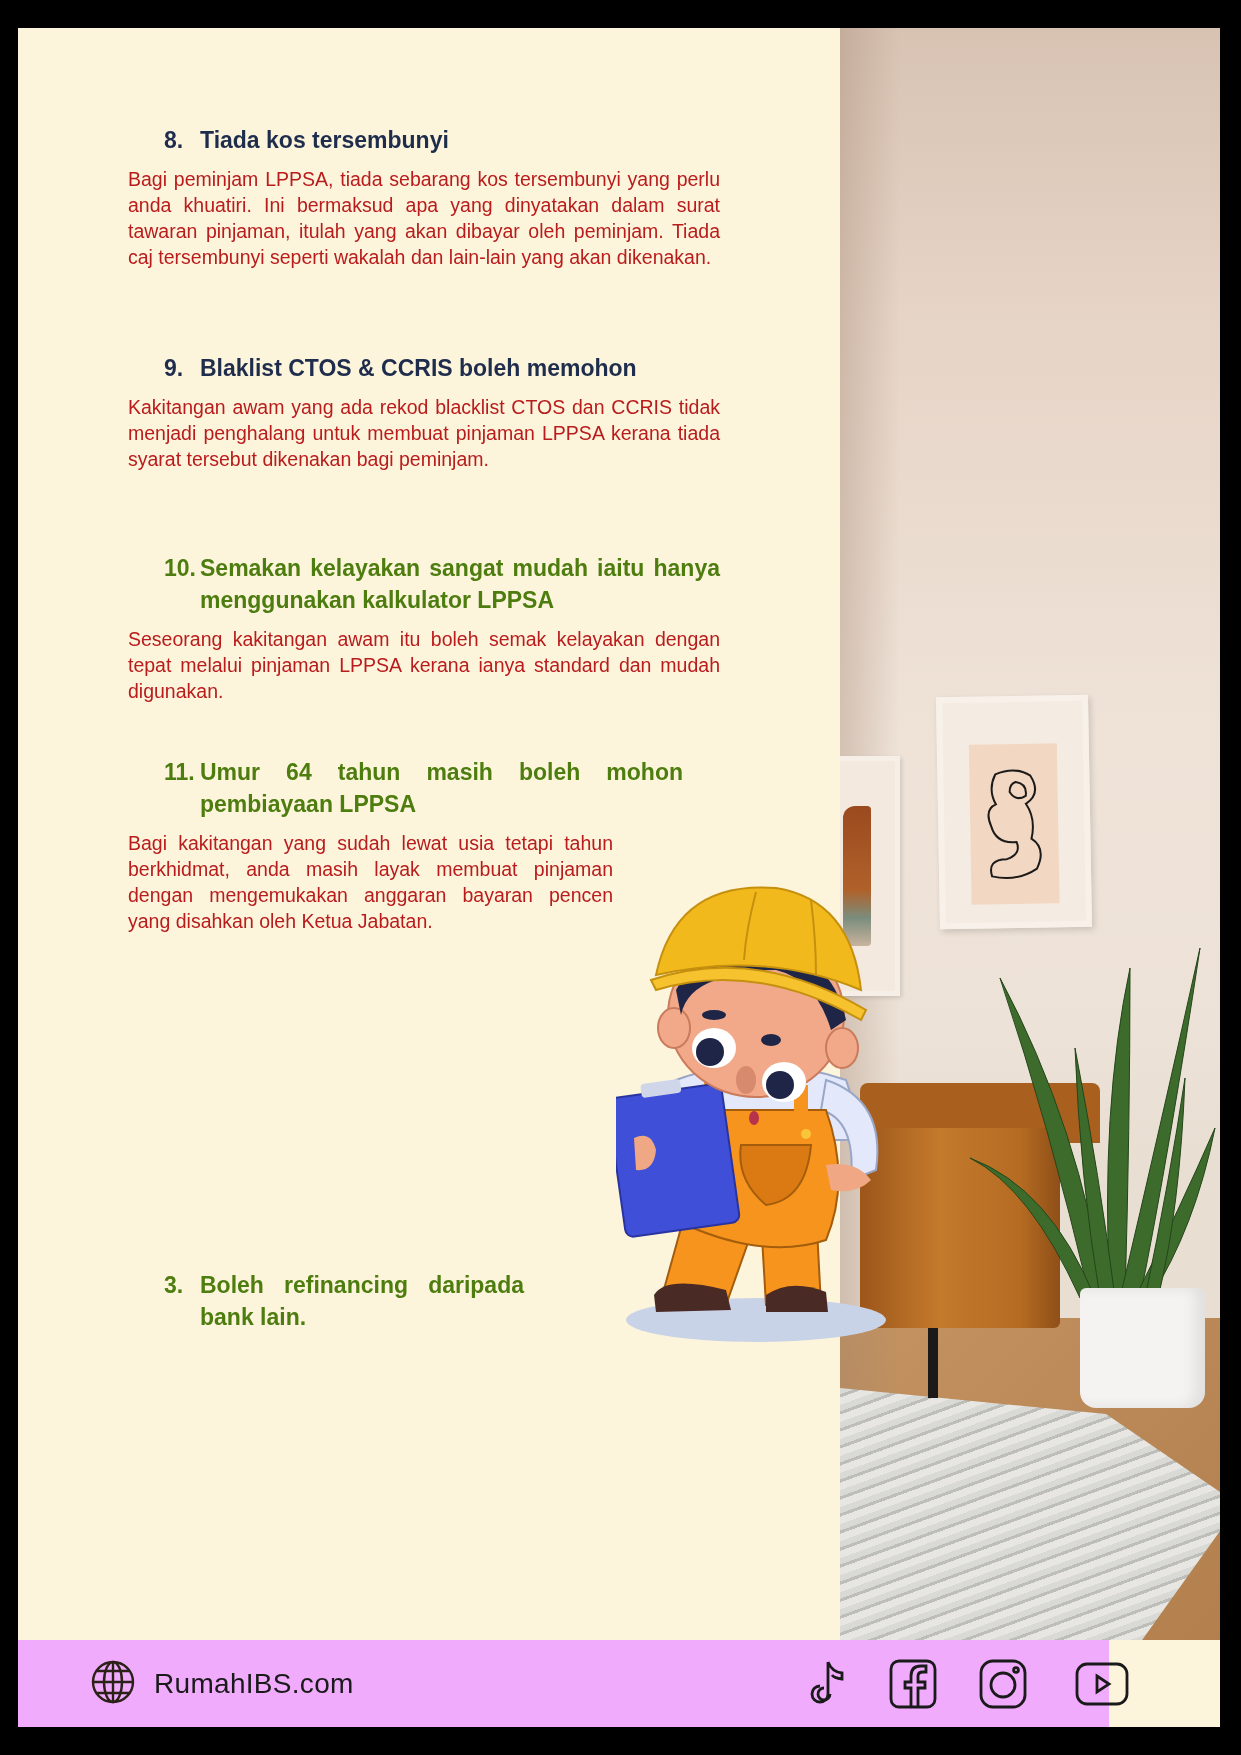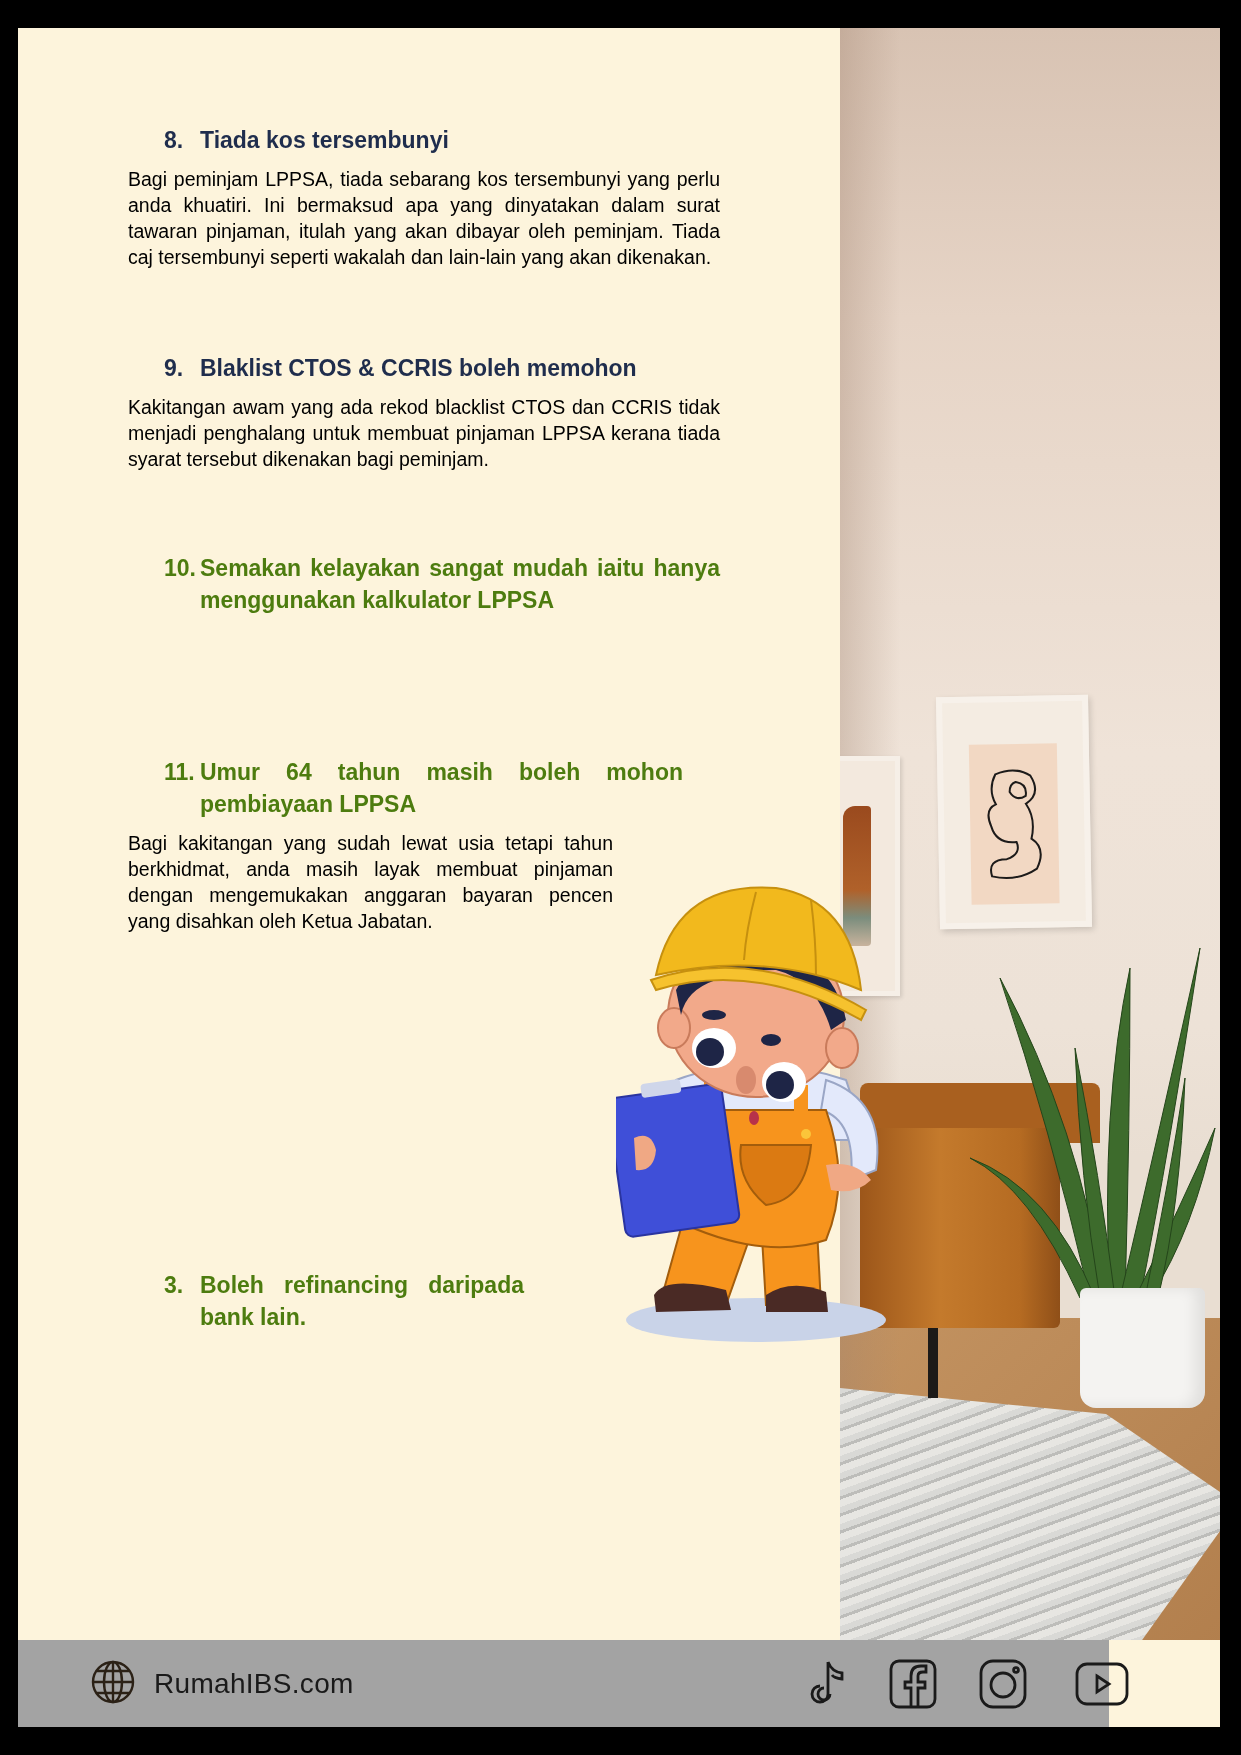--- a/index.html
+++ b/index.html
@@ -46,29 +46,29 @@
   .content { position:absolute; left:110px; top:0; width:592px; }
   .section { position:absolute; left:0; width:592px; }
   .heading {
     font-weight: bold; color: #1f2d4d; font-size: 23px; line-height: 32px;
     padding-left: 36px; position: relative;
   }
   .heading .num { position:absolute; left:36px; }
   .heading .txt { display:block; padding-left: 36px; text-align: justify; text-align-last: left; }
   .heading.grey { color: #4d7c0f; }
   .body {
-    font-size: 19.5px; line-height: 26px; color: #000000; text-align: justify;
+    font-size: 19.5px; line-height: 26px; color: #b91c1c; text-align: justify;
     margin-top: 10px;
   }
 
   
   .character { position:absolute; left:598px; top:852px; width:340px; height:480px; z-index: 5; }
 
   
-  .footer { position:absolute; left:0; top:1612px; width:1091px; height:87px; background:#a3a3a3;
+  .footer { position:absolute; left:0; top:1612px; width:1091px; height:87px; background:#f0abfc;
     display:flex; align-items:center; }
   .f-item { position:absolute; display:flex; align-items:center; }
   .f-label { font-size: 28px; color:#1a1a1a; margin-left: 18px; letter-spacing: 0.3px; }
   .icon { display:inline-block; }
 </style>
 </head>
 <body>
 
 <div class="page">
 
@@ -120,20 +120,21 @@
         <span class="txt">Blaklist CTOS &amp; CCRIS boleh memohon</span>
       </div>
       <div class="body">Kakitangan awam yang ada rekod blacklist CTOS dan CCRIS tidak menjadi penghalang untuk membuat pinjaman LPPSA kerana tiada syarat tersebut dikenakan bagi peminjam.</div>
     </div>
 
     <div class="section" style="top:524px">
       <div class="heading grey">
         <span class="num">10.</span>
         <span class="txt">Semakan kelayakan sangat mudah iaitu hanya menggunakan kalkulator LPPSA</span>
       </div>
+      <div class="body">Seseorang kakitangan awam itu boleh semak kelayakan dengan tepat melalui pinjaman LPPSA kerana ianya standard dan mudah digunakan.</div>
     </div>
 
     <div class="section" style="top:728px; width:555px">
       <div class="heading grey">
         <span class="num">11.</span>
         <span class="txt">Umur 64 tahun masih boleh mohon pembiayaan LPPSA</span>
       </div>
       <div class="body" style="width:485px">Bagi kakitangan yang sudah lewat usia tetapi tahun berkhidmat, anda masih layak membuat pinjaman dengan mengemukakan anggaran bayaran pencen yang disahkan oleh Ketua Jabatan.</div>
     </div>
 

